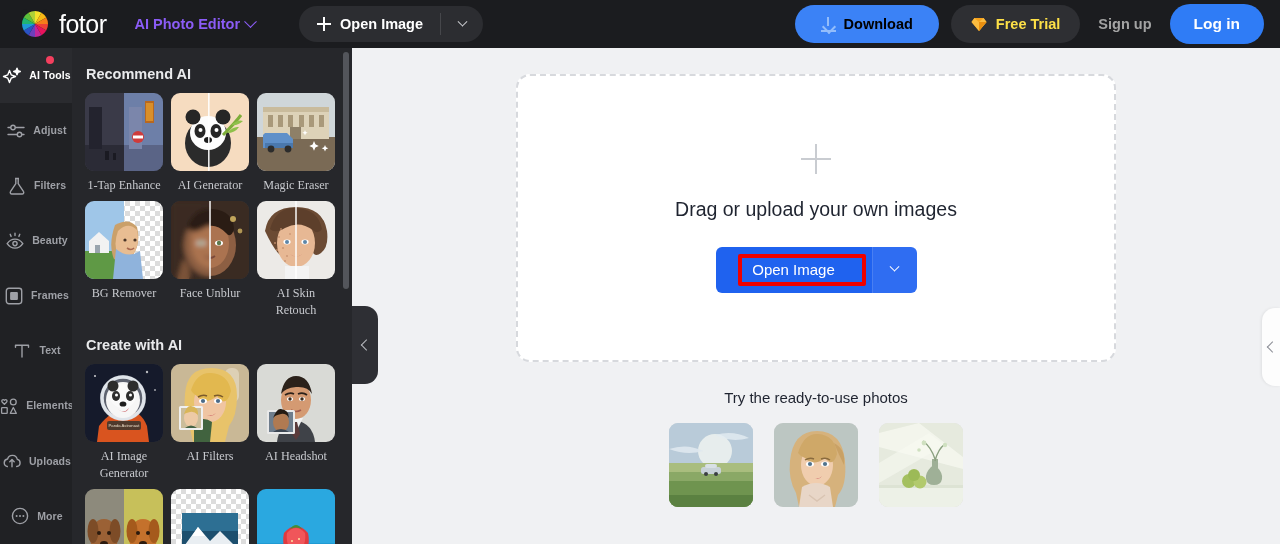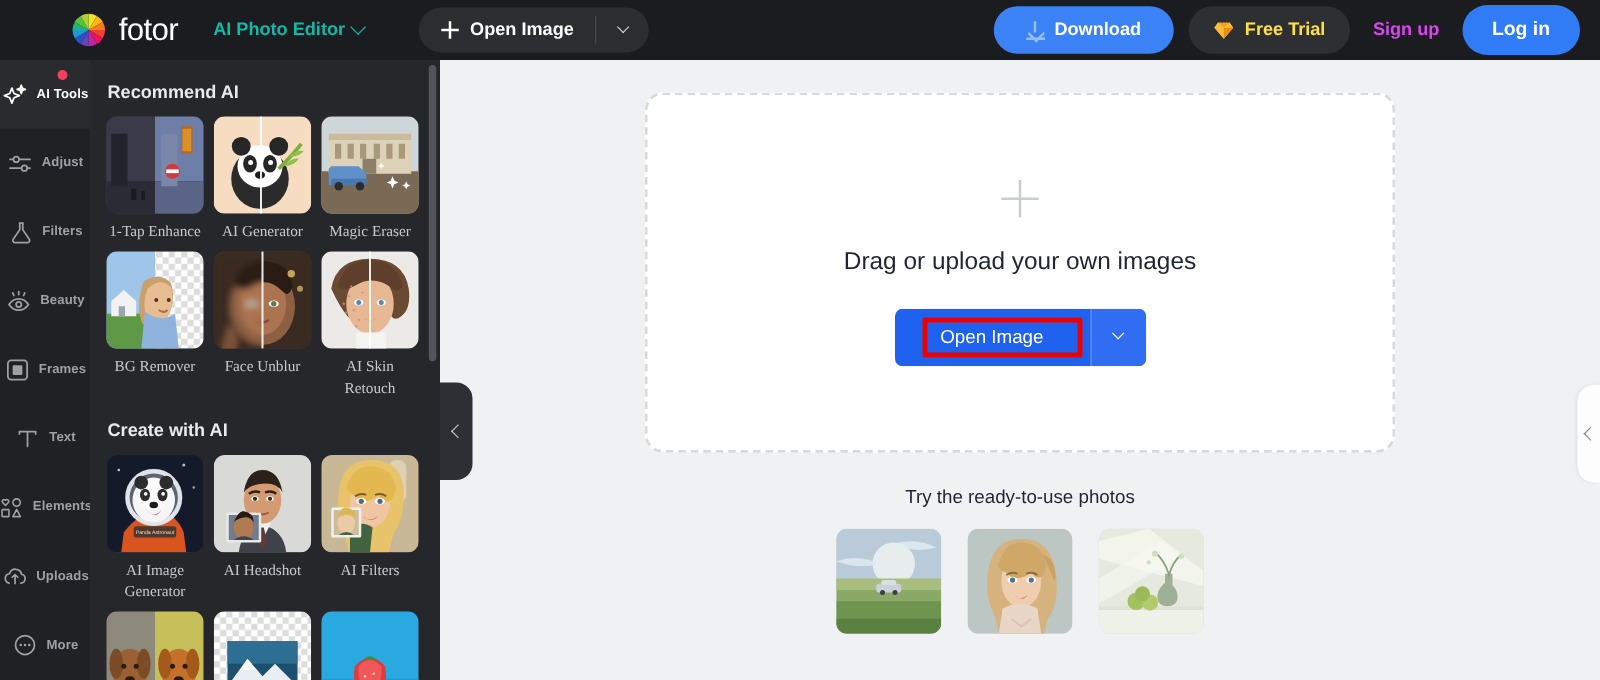--- a/index.html
+++ b/index.html
@@ -10,29 +10,29 @@
     background: #1b1c1f;
   }
   .app { position: relative; width: 1280px; height: 544px; display: flex; flex-direction: column; }
 
   
   .header {
     height: 48px; flex: 0 0 48px;
     background: #1b1c1f;
     display: flex; align-items: center;
     padding: 0 16px 0 20px;
-    position: relative; z-index: 40; margin-left: 36px;
+    position: relative; z-index: 40;
   }
   .logo-wrap { display: flex; align-items: center; gap: 9px; }
   .logo-mark { width: 30px; height: 30px; border-radius: 7px; overflow: hidden; display: block; }
   .logo-text { color: #fff; font-size: 25px; letter-spacing: -0.5px; font-weight: 400; }
 
   .mode-select {
     margin-left: 28px; display: flex; align-items: center; gap: 6px;
-    color: #14b8a6; font-size: 14.5px; font-weight: 700; cursor: pointer;
+    color: #8b5cf6; font-size: 14.5px; font-weight: 700; cursor: pointer;
   }
   .chev { display:inline-block; width: 9px; height: 9px; border-right: 1.8px solid currentColor; border-bottom: 1.8px solid currentColor; transform: rotate(45deg) translate(-2px,-2px); }
   .chev.sm { width: 7px; height: 7px; border-width: 1.6px; }
 
   .open-pill {
     margin-left: 44px; height: 36px; display: flex; align-items: stretch;
     background: #2c2d31; border-radius: 18px; overflow: hidden;
   }
   .open-pill .main {
     display: flex; align-items: center; gap: 9px; padding: 0 17px 0 18px;
@@ -44,33 +44,33 @@
   }
   .open-pill .plus::before { left: 6px; top: 0; width: 2px; height: 14px; }
   .open-pill .plus::after { top: 6px; left: 0; height: 2px; width: 14px; }
   .open-pill .divider { width: 1px; background: #46474b; margin: 7px 0; }
   .open-pill .caret { display: flex; align-items: center; justify-content: center; width: 42px; color: #cfd0d4; cursor: pointer; }
 
   .header-right { margin-left: auto; display: flex; align-items: center; gap: 12px; }
   .btn-download {
     height: 38px; padding: 0 26px; border-radius: 19px;
     background: #3b82f6; display: flex; align-items: center; gap: 8px;
-    color: #ffffff; font-size: 14.5px; font-weight: 700; cursor: pointer;
+    color: #000000; font-size: 14.5px; font-weight: 700; cursor: pointer;
   }
   .dl-icon { width: 15px; height: 15px; position: relative; }
   .dl-icon::before { content:""; position:absolute; left:6.5px; top:0; width:2px; height:9px; background:#93bdfb; }
   .dl-icon::after { content:""; position:absolute; left:3px; top:5px; width:8px; height:8px; border-left:2px solid #93bdfb; border-bottom:2px solid #93bdfb; transform: rotate(-45deg); }
   .dl-bar { position:absolute; bottom:0; left:0; width:15px; height:2px; background:#93bdfb; }
 
   .btn-trial {
     height: 38px; padding: 0 20px; border-radius: 19px; background: #2e2f33;
     display: flex; align-items: center; gap: 9px;
     color: #fde047; font-size: 14.5px; font-weight: 700; cursor: pointer;
   }
-  .btn-signup { color: #d946ef; font-size: 14.5px; font-weight: 700; padding: 0 6px; cursor: pointer; }
+  .btn-signup { color: #a3a3a3; font-size: 14.5px; font-weight: 700; padding: 0 6px; cursor: pointer; }
   .btn-login {
     height: 40px; padding: 0 24px; border-radius: 20px; background: #2f7cf6;
     display: flex; align-items: center; color: #fff; font-size: 15.5px; font-weight: 700; cursor: pointer;
   }
 
   
   .body { flex: 1; display: flex; min-height: 0; position: relative; }
 
   
   .rail {
@@ -524,20 +524,45 @@
                 <rect x="22" y="57" width="34" height="9" rx="2" fill="#43372e" opacity=".92"></rect>
                 <text x="39" y="63.2" font-family="Liberation Sans, sans-serif" font-size="4.2" fill="#e8d9c4" text-anchor="middle">Panda Astronaut</text>
               </svg>
             </div>
             <div class="tool-label">AI Image Generator</div>
           </div>
 
           <div class="tool-cell">
             <div class="tool-thumb">
               <svg width="78" height="78" viewBox="0 0 78 78">
+                <rect width="78" height="78" fill="#c9b896"></rect>
+                <rect x="54" y="4" width="14" height="34" rx="6" fill="#e2d6bd" opacity=".8"></rect>
+                <path d="M14 30 q2-26 26-26 26 0 26 28 0 20-8 30 l-4 16h-32 l-4-18 q-6-12-4-30Z" fill="#e8c36a"></path>
+                <ellipse cx="39" cy="38" rx="16" ry="20" fill="#f0c5a2"></ellipse>
+                <path d="M20 26 q6-18 20-17 17 1 20 18 -5 18-14 5 -12 10-20 0 -5-3-6-6Z" fill="#e2b84f"></path>
+                <path d="M23 58 q10-6 18 0 l-2 20h-16Z" fill="#41633f"></path>
+                <ellipse cx="32" cy="37" rx="4" ry="2.6" fill="#fff"></ellipse>
+                <ellipse cx="47" cy="37" rx="4" ry="2.6" fill="#fff"></ellipse>
+                <circle cx="32" cy="37" r="2.1" fill="#4b6b88"></circle>
+                <circle cx="47" cy="37" r="2.1" fill="#4b6b88"></circle>
+                <path d="M27 33 q5-3 9-1M43 32 q5-2 9 1" stroke="#7a5a2c" stroke-width="1.5" fill="none"></path>
+                <path d="M33 49 q6 5 12 0 -5 6-12 0Z" fill="#c5565f"></path>
+                <rect x="8" y="42" width="24" height="24" rx="1.5" fill="#f0f0f0"></rect>
+                <rect x="10" y="44" width="20" height="20" fill="#cbbd9b"></rect>
+                <ellipse cx="20" cy="54" rx="7" ry="9" fill="#edcaa6"></ellipse>
+                <path d="M13 50 q3-9 7-8 8 1 7 9 -4-4-8-3 -4 1-6 2Z" fill="#d9b659"></path>
+                <path d="M14 64 q6-5 12 0Z" fill="#456346"></path>
+              </svg>
+            </div>
+            <div class="tool-label">AI Filters</div>
+          </div>
+
+          <div class="tool-cell">
+            <div class="tool-thumb">
+              <svg width="78" height="78" viewBox="0 0 78 78">
                 <rect width="78" height="78" fill="#d9dad6"></rect>
                 <path d="M20 78 q2-18 19-22 17 4 19 22Z" fill="#3f4248"></path>
                 <path d="M32 54 h14 l-7 14Z" fill="#f2f2f2"></path>
                 <path d="M38 58 l-3 12 4 6 4-6-3-12Z" fill="#5b3a3a"></path>
                 <ellipse cx="39" cy="36" rx="15" ry="19" fill="#d49a72"></ellipse>
                 <path d="M24 30 q3-18 15-18 13 0 16 18 -4-8-16-7 -11 1-15 7Z" fill="#2b211a"></path>
                 <ellipse cx="33" cy="35" rx="3" ry="2" fill="#fff"></ellipse>
                 <ellipse cx="45" cy="35" rx="3" ry="2" fill="#fff"></ellipse>
                 <circle cx="33" cy="35" r="1.7" fill="#3b2a1c"></circle>
                 <circle cx="45" cy="35" r="1.7" fill="#3b2a1c"></circle>
@@ -549,45 +574,20 @@
                 <path d="M16 54 q4-10 8-9 8 1 8 9 -3-5-8-4 -6 1-8 4Z" fill="#241b14"></path>
                 <path d="M16 68 q8-6 16 0Z" fill="#3c4652"></path>
               </svg>
             </div>
             <div class="tool-label">AI Headshot</div>
           </div>
 
           <div class="tool-cell">
             <div class="tool-thumb">
               <svg width="78" height="78" viewBox="0 0 78 78">
-                <rect width="78" height="78" fill="#c9b896"></rect>
-                <rect x="54" y="4" width="14" height="34" rx="6" fill="#e2d6bd" opacity=".8"></rect>
-                <path d="M14 30 q2-26 26-26 26 0 26 28 0 20-8 30 l-4 16h-32 l-4-18 q-6-12-4-30Z" fill="#e8c36a"></path>
-                <ellipse cx="39" cy="38" rx="16" ry="20" fill="#f0c5a2"></ellipse>
-                <path d="M20 26 q6-18 20-17 17 1 20 18 -5 18-14 5 -12 10-20 0 -5-3-6-6Z" fill="#e2b84f"></path>
-                <path d="M23 58 q10-6 18 0 l-2 20h-16Z" fill="#41633f"></path>
-                <ellipse cx="32" cy="37" rx="4" ry="2.6" fill="#fff"></ellipse>
-                <ellipse cx="47" cy="37" rx="4" ry="2.6" fill="#fff"></ellipse>
-                <circle cx="32" cy="37" r="2.1" fill="#4b6b88"></circle>
-                <circle cx="47" cy="37" r="2.1" fill="#4b6b88"></circle>
-                <path d="M27 33 q5-3 9-1M43 32 q5-2 9 1" stroke="#7a5a2c" stroke-width="1.5" fill="none"></path>
-                <path d="M33 49 q6 5 12 0 -5 6-12 0Z" fill="#c5565f"></path>
-                <rect x="8" y="42" width="24" height="24" rx="1.5" fill="#f0f0f0"></rect>
-                <rect x="10" y="44" width="20" height="20" fill="#cbbd9b"></rect>
-                <ellipse cx="20" cy="54" rx="7" ry="9" fill="#edcaa6"></ellipse>
-                <path d="M13 50 q3-9 7-8 8 1 7 9 -4-4-8-3 -4 1-6 2Z" fill="#d9b659"></path>
-                <path d="M14 64 q6-5 12 0Z" fill="#456346"></path>
-              </svg>
-            </div>
-            <div class="tool-label">AI Filters</div>
-          </div>
-
-          <div class="tool-cell">
-            <div class="tool-thumb">
-              <svg width="78" height="78" viewBox="0 0 78 78">
                 <rect width="39" height="78" fill="#8d8a7c"></rect>
                 <rect x="39" width="39" height="78" fill="#c7c05a"></rect>
                 <ellipse cx="19" cy="48" rx="14" ry="18" fill="#9b6135"></ellipse>
                 <ellipse cx="58" cy="48" rx="14" ry="18" fill="#c4712c"></ellipse>
                 <ellipse cx="8" cy="42" rx="5.5" ry="12" fill="#7d4c27"></ellipse>
                 <ellipse cx="30" cy="42" rx="5.5" ry="12" fill="#7d4c27"></ellipse>
                 <ellipse cx="47" cy="42" rx="5.5" ry="12" fill="#a55a1c"></ellipse>
                 <ellipse cx="69" cy="42" rx="5.5" ry="12" fill="#a55a1c"></ellipse>
                 <circle cx="14" cy="44" r="2" fill="#2b1a0e"></circle>
                   <circle cx="24" cy="44" r="2" fill="#2b1a0e"></circle>

